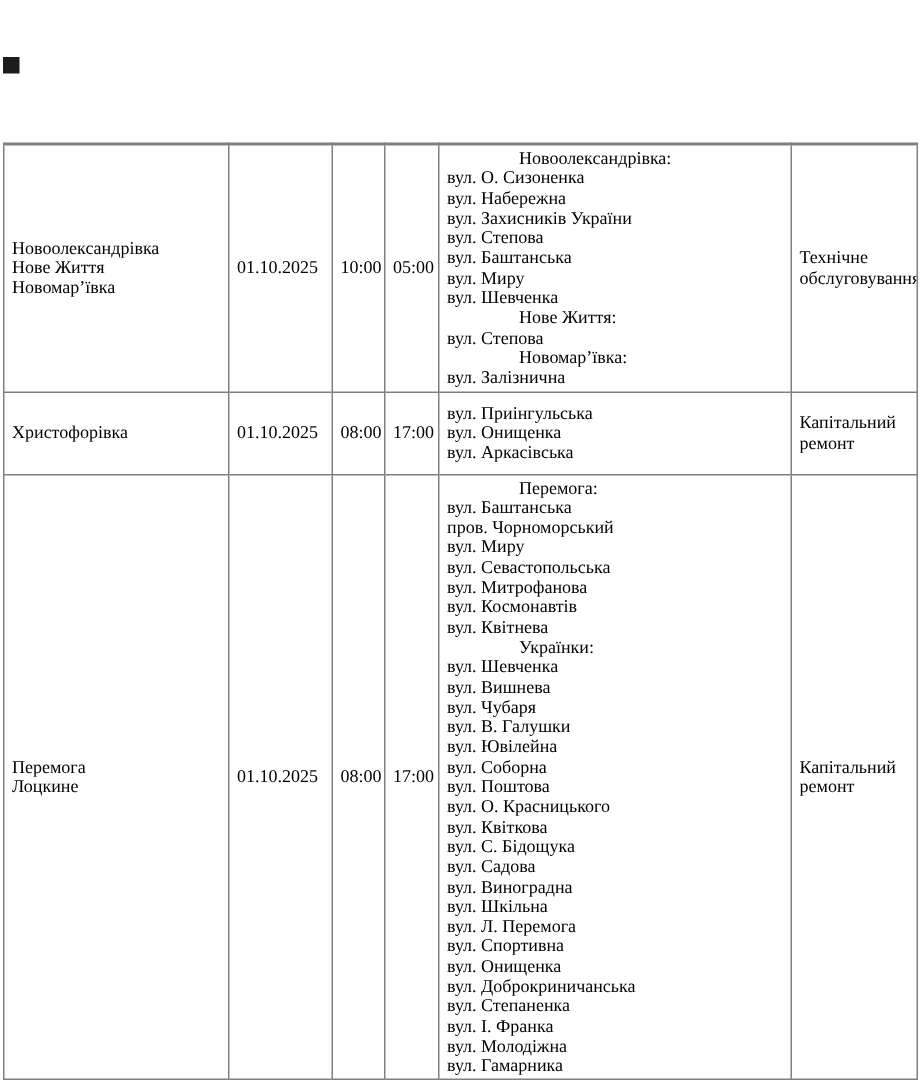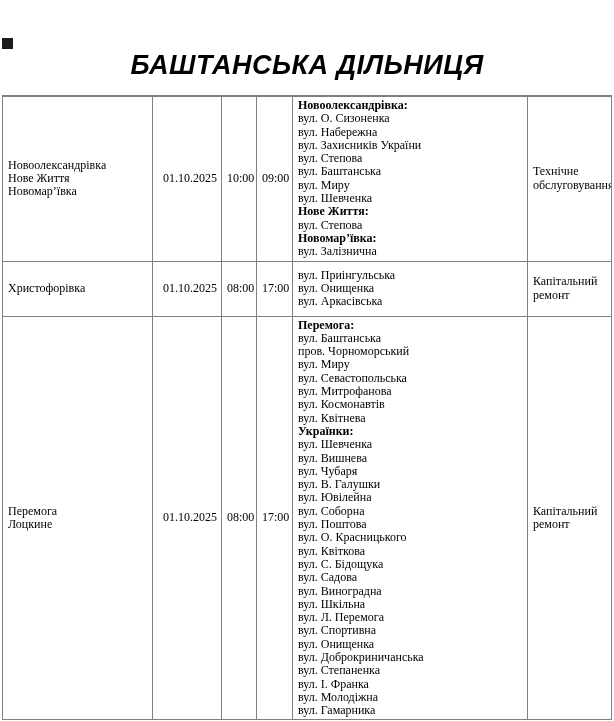--- a/index.html
+++ b/index.html
@@ -59,56 +59,55 @@
     overflow: hidden;
   }
   col.c-settlement { width: 150px; }
   col.c-date       { width: 69px; }
   col.c-start      { width: 35px; }
   col.c-end        { width: 36px; }
   col.c-streets    { width: 235px; }
   col.c-work       { width: 84px; }
 
   td.col-date, td.col-start, td.col-end {
-    text-align: right;
+    text-align: left;
     padding: 2px 1px;
   }
   td.col-streets { vertical-align: middle; }
   td.col-work { padding: 2px 2px 2px 5px; font-family: Liberation Serif, serif; }
 
   tbody tr:nth-child(2) { height: 55px; }
 
   .street-line, .settlement-line { white-space: nowrap; }
-  .street-line.group-header { font-weight: bold; }
+  .street-line.group-header { font-weight: normal; margin-left: 48px; }
 </style>
 </head>
 <body style="background: rgb(255, 255, 255);">
 
 <div class="page">
   <div class="corner-mark"></div>
-  <h1 class="title">БАШТАНСЬКА ДІЛЬНИЦЯ</h1>
   <table class="schedule">
     <colgroup>
       <col class="c-settlement">
       <col class="c-date">
       <col class="c-start">
       <col class="c-end">
       <col class="c-streets">
       <col class="c-work">
     </colgroup>
     <tbody>
   <tr>
     <td class="col-settlement">
             <div class="settlement-line">Новоолександрівка</div>
             <div class="settlement-line">Нове Життя</div>
             <div class="settlement-line">Новомар’ївка</div>
           </td>
     <td class="col-date">01.10.2025</td>
     <td class="col-start">10:00</td>
-    <td class="col-end">09:00</td>
+    <td class="col-end">05:00</td>
     <td class="col-streets">
             <div class="street-line group-header">Новоолександрівка:</div>
             <div class="street-line">вул. О. Сизоненка</div>
             <div class="street-line">вул. Набережна</div>
             <div class="street-line">вул. Захисників України</div>
             <div class="street-line">вул. Степова</div>
             <div class="street-line">вул. Баштанська</div>
             <div class="street-line">вул. Миру</div>
             <div class="street-line">вул. Шевченка</div>
             <div class="street-line group-header">Нове Життя:</div>

